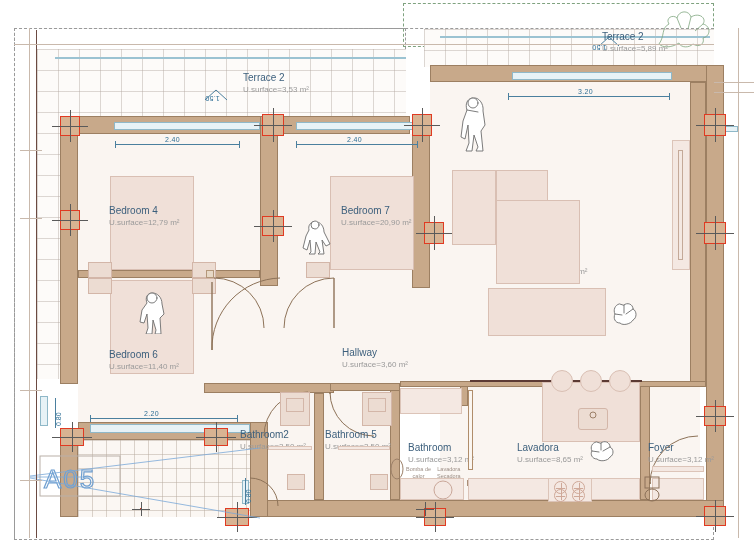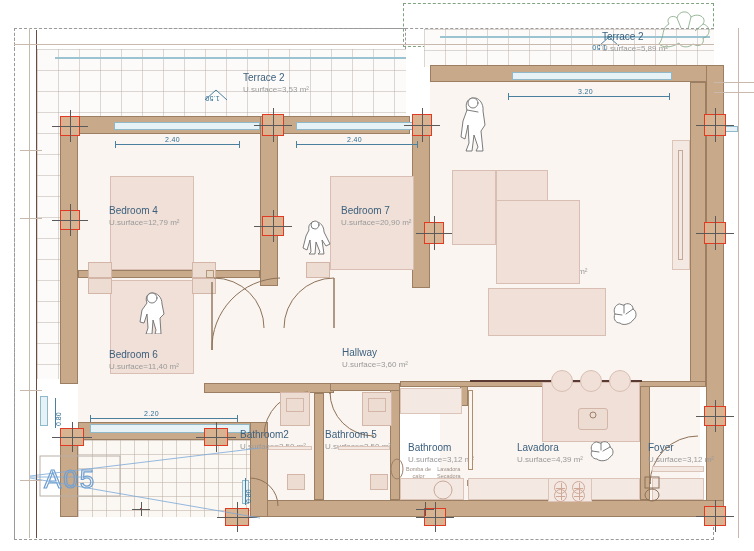--- a/index.html
+++ b/index.html
@@ -290,21 +290,21 @@
   <div class="abs furn-l" style="left:400px;top:388px;width:62px;height:26px;"></div>
   <div class="abs furn-l" style="left:400px;top:478px;width:64px;height:22px;"></div>
   <svg class="abs" style="left:432px;top:480px;" width="22" height="20">
     <circle cx="11" cy="10" r="9" fill="none" stroke="#c9a799" stroke-width="1"></circle>
   </svg>
   <div class="abs" style="left:468px;top:390px;width:5px;height:80px;background:#fbf6f1;border:1px solid #b08d6b;"></div>
   <div class="abs" style="left:467px;top:480px;width:6px;height:6px;border:1px solid #a98f78;"></div>
 
   <div class="abs room" style="left:517px;top:442px;">
     <div class="nm">Lavadora</div>
-    <div class="sf">U.surface=4,39 m²</div>
+    <div class="sf">U.surface=8,65 m²</div>
   </div>
   <div class="abs furn" style="left:542px;top:382px;width:98px;height:60px;"></div>
   <div class="abs furn2" style="left:578px;top:408px;width:30px;height:22px;border-radius:3px;"></div>
   <svg class="abs" style="left:588px;top:410px;" width="10" height="10">
     <circle cx="5" cy="5" r="3" fill="none" stroke="#9c8068" stroke-width="1"></circle>
   </svg>
   <div class="abs" style="left:470px;top:380px;width:172px;height:2px;background:#5c3a34;"></div>
 
   <div class="abs furn" style="left:551px;top:370px;width:22px;height:22px;border-radius:50%;"></div>
   <div class="abs furn" style="left:580px;top:370px;width:22px;height:22px;border-radius:50%;"></div>

